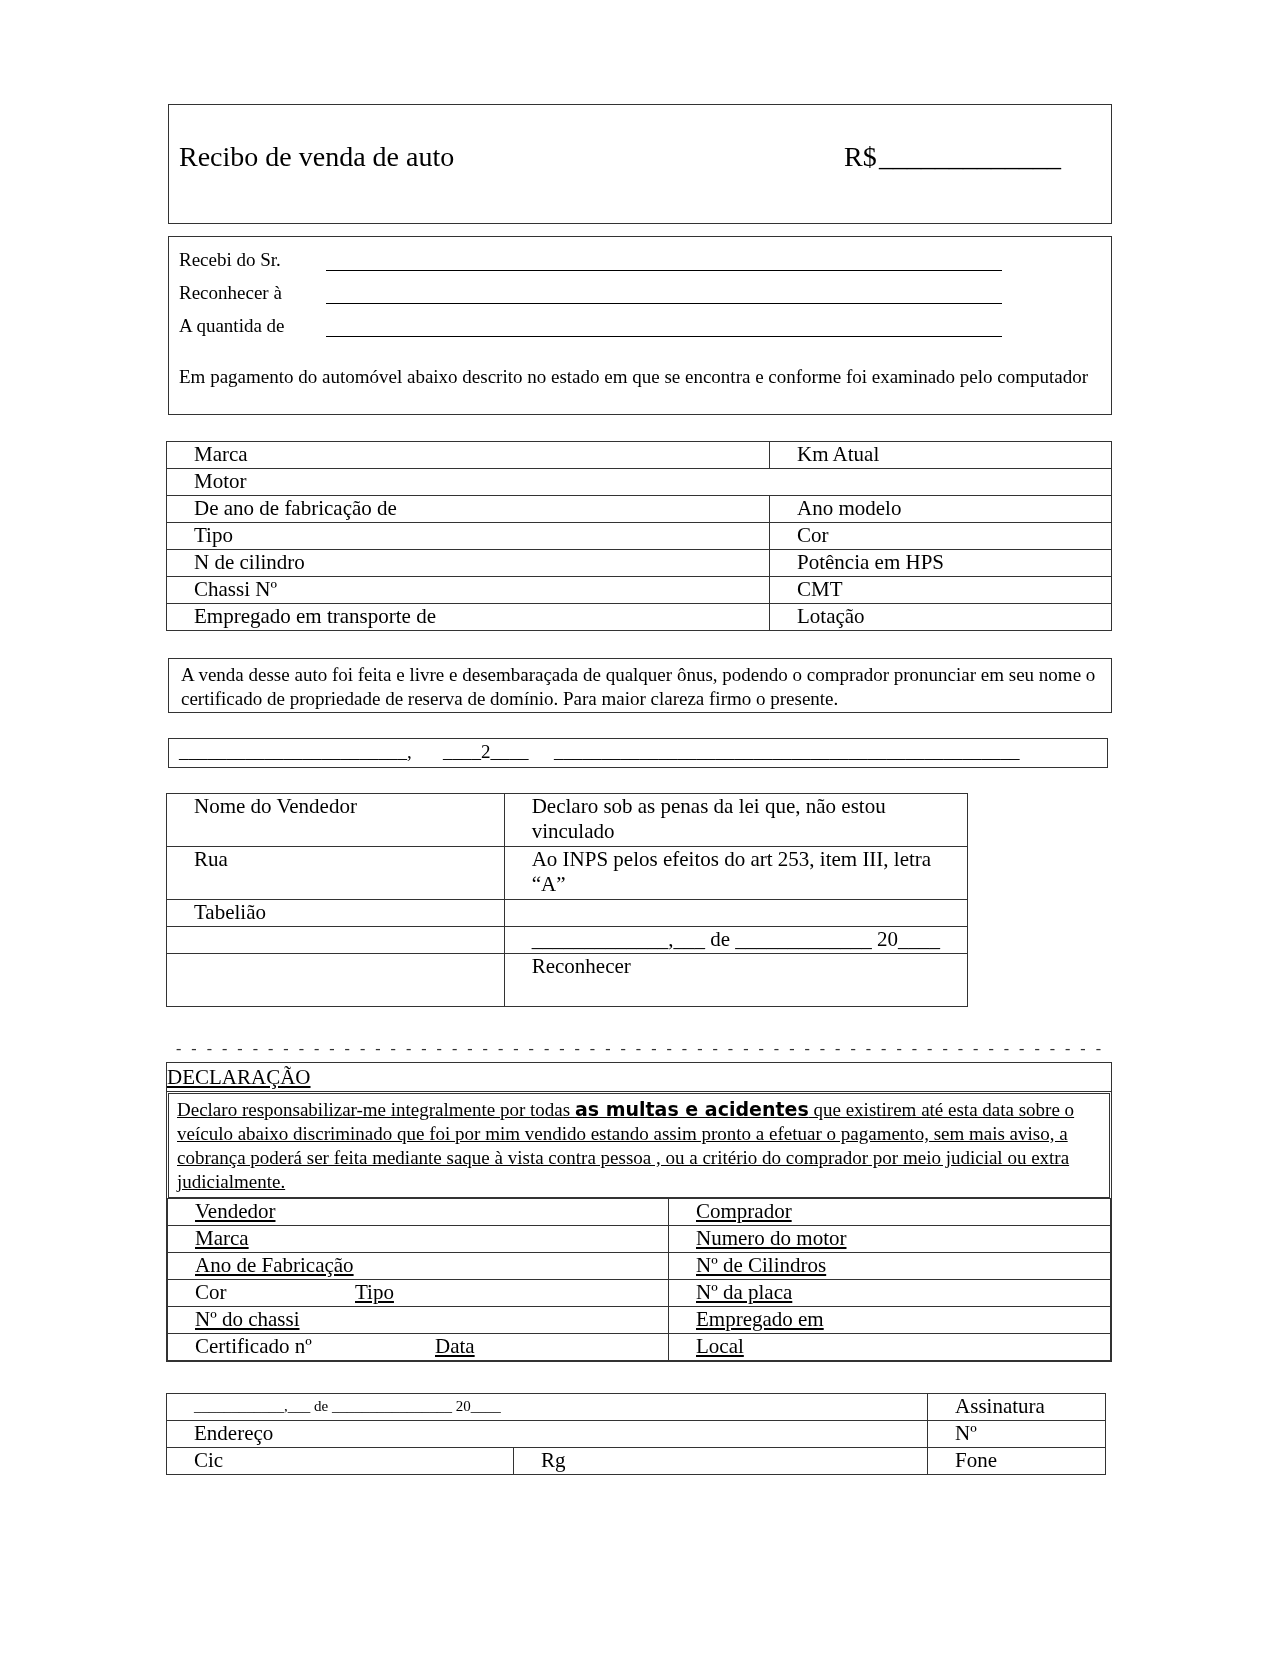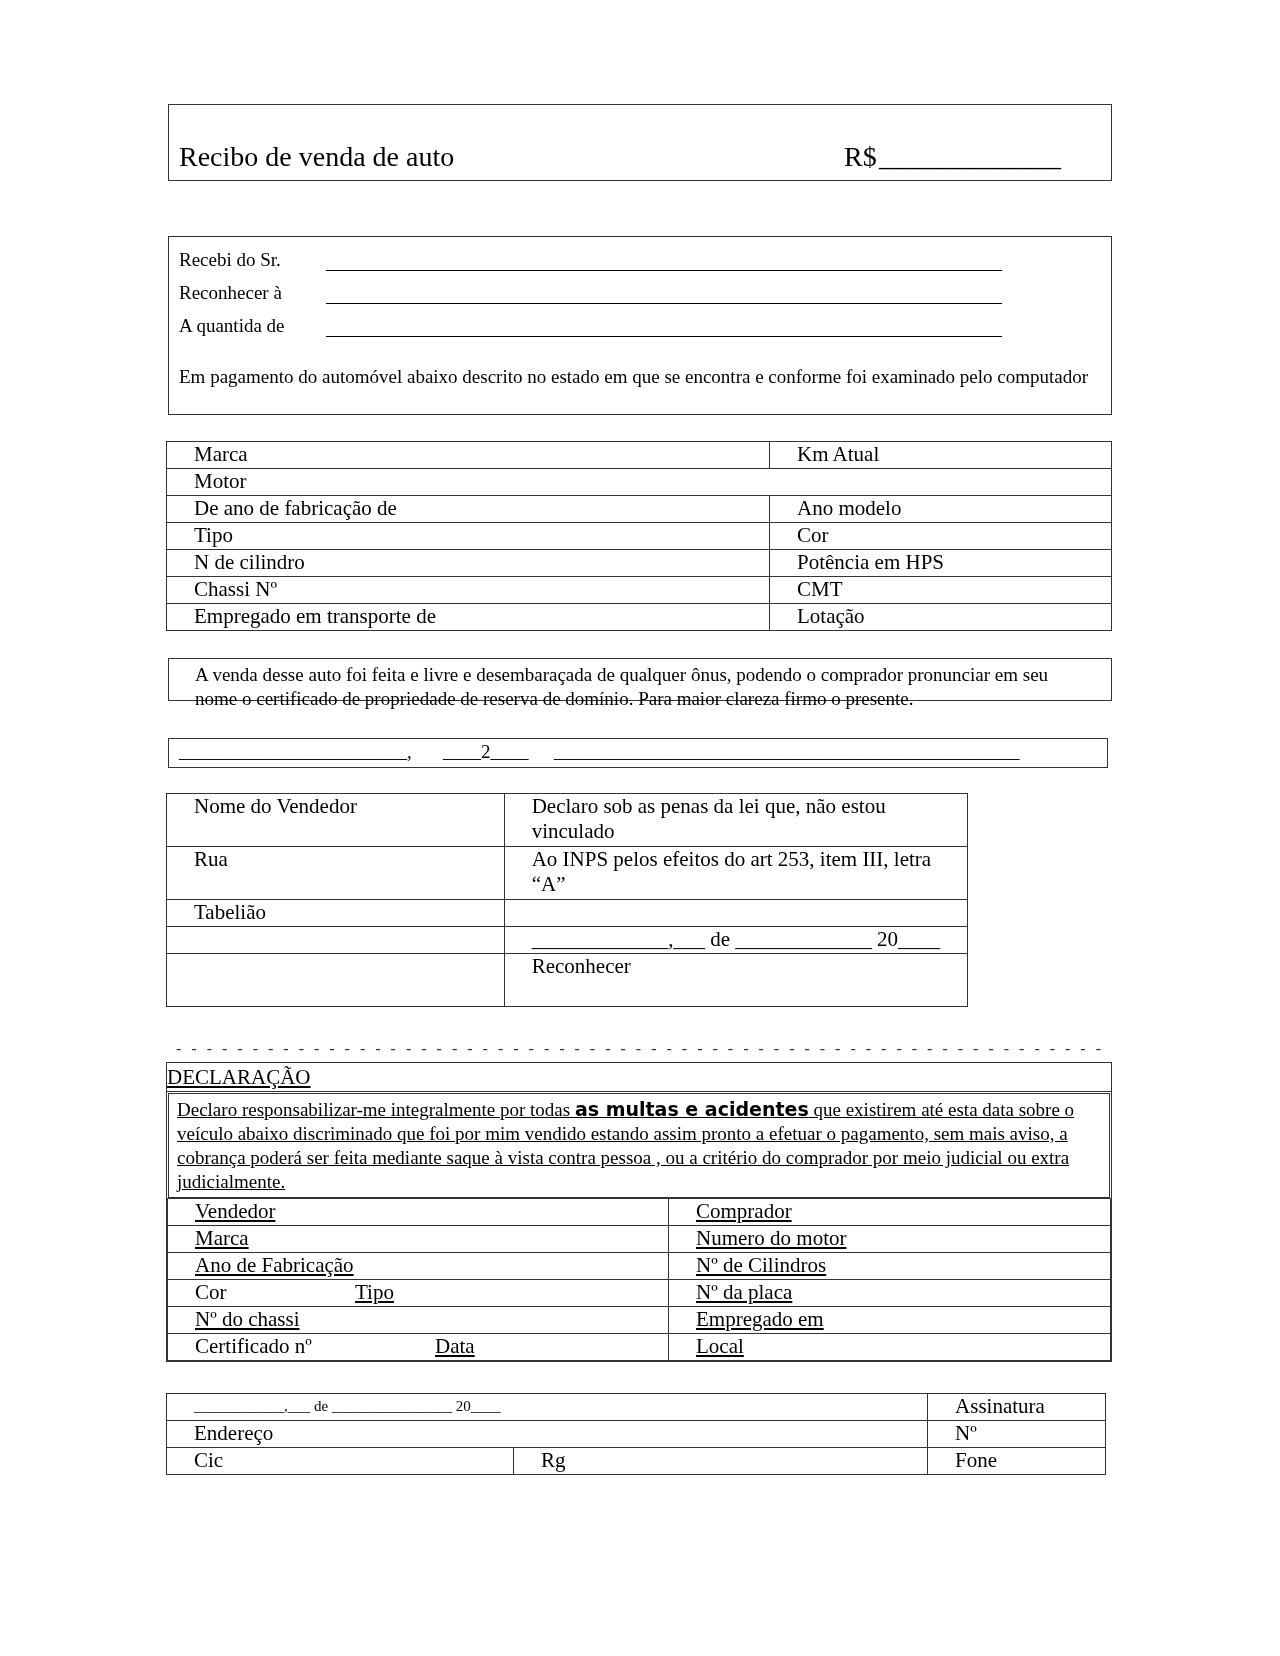--- a/index.html
+++ b/index.html
@@ -14,21 +14,21 @@
   table.grid td { border:1.3px solid #333; padding:0 27px; font-size:21px; line-height:25px;
                   vertical-align:top; height:26px; }
   .center { text-align:left; }
   .bold-sans { font-family:"DejaVu Sans", sans-serif; font-weight:bold; font-size:19px; }
   .dash { letter-spacing:3px; font-size:16px; white-space:nowrap; overflow:hidden; color:#333; }
   .blank { white-space:pre; }
 </style>
 </head>
 <body>
 
-<div class="abs box" style="left:168px; top:104px; width:944px; height:77px;">
+<div class="abs box" style="left:168px; top:104px; width:944px; height:120px;">
   <span class="abs t-title" style="left:10px; top:36px;">Recibo de venda de auto</span>
   <span class="abs t-title" style="left:675px; top:36px;">R$</span>
   <span class="abs t-title" style="left:710px; top:36px;">_____________</span>
 </div>
 
 <div class="abs box" style="left:168px; top:236px; width:944px; height:179px;">
   <div class="abs t-body" style="left:10px; top:12px;">Recebi do Sr.</div>
   <div class="abs" style="left:157px; top:33px; width:676px; border-bottom:1.8px solid #000;"></div>
   <div class="abs t-body" style="left:10px; top:45px;">Reconhecer à</div>
   <div class="abs" style="left:157px; top:66px; width:676px; border-bottom:1.8px solid #000;"></div>
@@ -64,21 +64,21 @@
       <td>CMT</td>
     </tr>
     <tr>
       <td>Empregado em transporte de</td>
       <td>Lotação</td>
     </tr>
   </tbody>
     </table>
 </div>
 
-<div class="abs box t-body" style="left:168px; top:658px; width:944px; height:43px; padding:4px 26px; line-height:24px;">
+<div class="abs box t-body" style="left:168px; top:658px; width:944px; height:55px; padding:4px 12px; line-height:24px;">
   <span>A venda desse auto foi feita e livre e desembaraçada de qualquer ônus, podendo o comprador pronunciar em seu nome o certificado de propriedade de reserva de domínio. Para maior clareza firmo o presente.</span>
 </div>
 
 <div class="abs box" style="left:168px; top:738px; width:940px; height:30px;">
   <span class="abs t-body blank" style="left:10px; top:2px;">________________________,</span>
   <span class="abs t-body blank" style="left:274px; top:2px;">____2____</span>
   <span class="abs t-body blank" style="left:385px; top:2px;">_________________________________________________</span>
 </div>
 
 <div class="abs" style="left:166px; top:793px; width:802px;">

